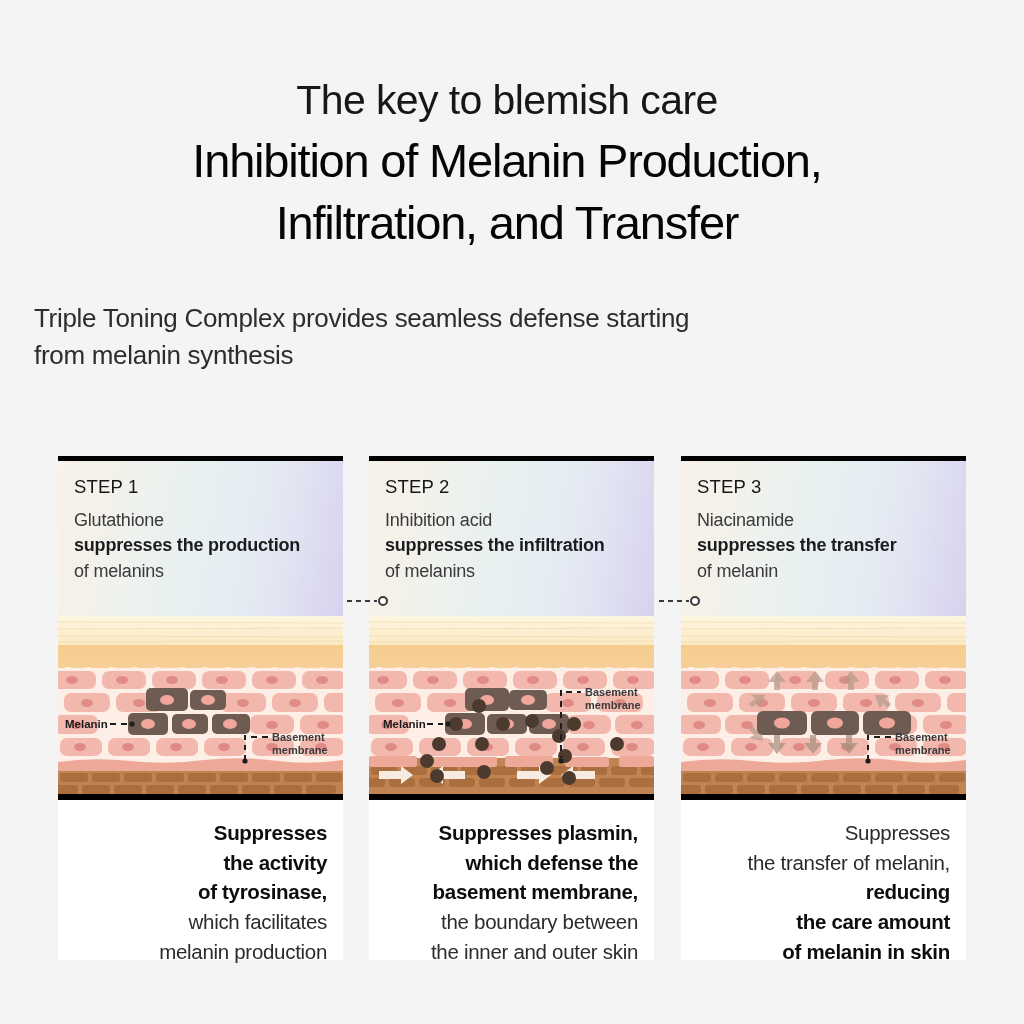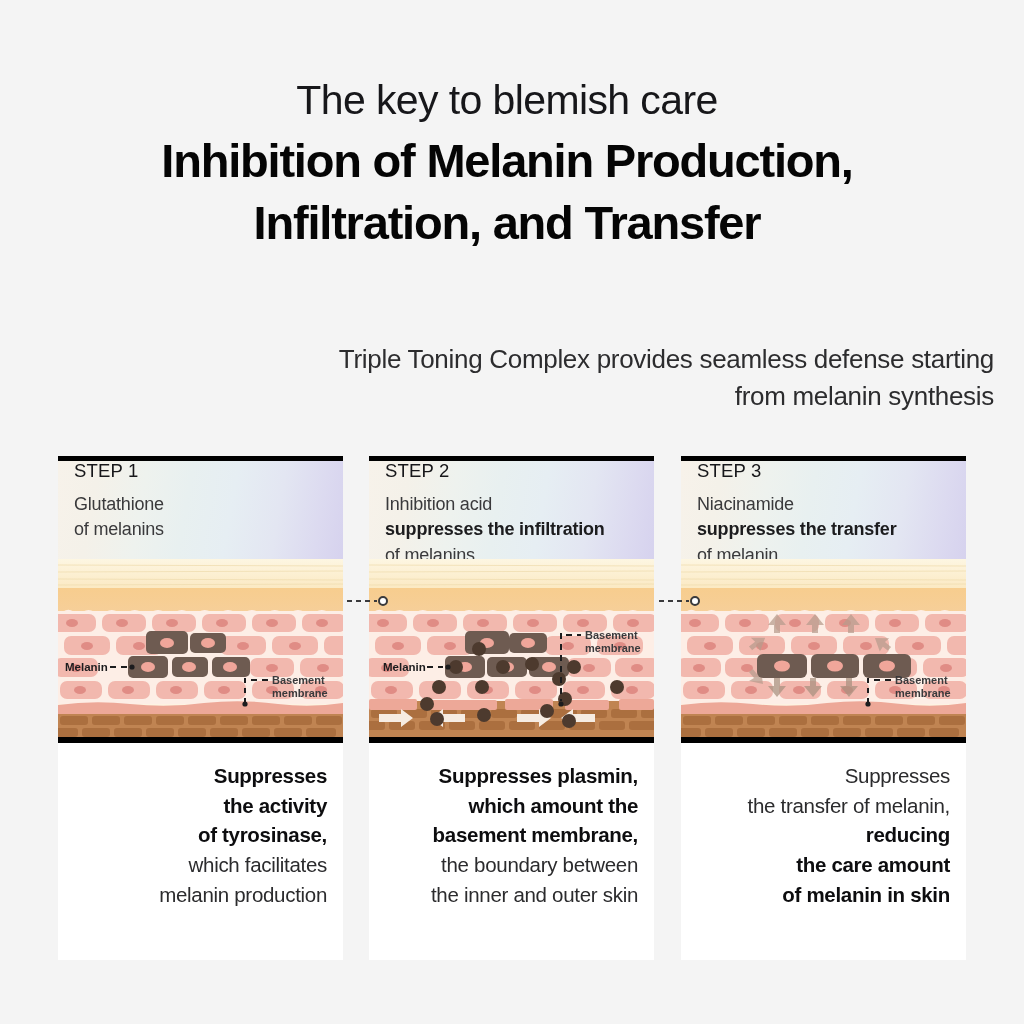--- a/index.html
+++ b/index.html
@@ -12,44 +12,44 @@
   }
   .page{position:relative;width:1024px;height:1024px;}
 
   
   .head{position:absolute;left:0;right:10px;top:78px;text-align:center;}
   .eyebrow{
     font-size:41px;font-weight:400;letter-spacing:-.6px;
     color:#17171a;line-height:1.08;margin:0 0 8px 0;
   }
   .h1{
-    font-size:47px;font-weight:700;letter-spacing:-1.2px;
+    font-size:47px;font-weight:400;letter-spacing:-1.2px;
     color:#050505;line-height:1.32;margin:0;
     padding:0 60px;
   }
   .sub{
-    position:absolute;left:12px;right:0;top:300px;text-align:right;
+    position:absolute;left:4px;right:0;top:300px;text-align:left;
     font-size:26px;font-weight:400;color:#2c2c2e;line-height:1.42;
-    letter-spacing:-.3px;padding:0 30px;margin-top:41px;
+    letter-spacing:-.3px;padding:0 30px;
   }
 
   
   .cards{position:absolute;left:58px;top:456px;width:908px;height:504px;}
   .card{
     position:absolute;top:0;width:285px;height:504px;
     background:#ffffff;
   }
   .card.c1{left:0;}
   .card.c2{left:311px;}
   .card.c3{left:623px;}
 
   .topbar{height:5px;background:#000;}
 
   .chead{
-    height:98px;box-sizing:border-box;padding:1px 0 0 16px;
+    height:155px;box-sizing:border-box;padding:17px 0 0 16px;
     background:linear-gradient(100deg,
         #f7f2ea 0%, #f4f1e9 14%, #eef2ee 30%,
         #e8f0f0 45%, #e6eef3 60%, #e3e6f2 76%,
         #dcdaf0 90%, #d6d2ee 100%);
   }
   .step-no{font-size:18.5px;font-weight:400;color:#17171a;letter-spacing:.2px;line-height:1;margin-bottom:11px;}
   .chead p{margin:0;font-size:18px;line-height:1.42;color:#3a3a3c;letter-spacing:-.2px;}
   .chead p.b{font-weight:700;color:#1c1c1e;}
 
   
@@ -88,20 +88,21 @@
     <span>from melanin synthesis</span>
   </div>
 
   <div class="cards">
 
     <div class="card c1">
       <div class="topbar"></div>
       <div class="chead">
         <div class="step-no">STEP 1</div>
         <p>Glutathione</p>
+        <p class="b">suppresses the production</p>
         <p>of melanins</p>
       </div>
 
       <div class="diagram">
         <svg viewBox="0 0 285 178" xmlns="http://www.w3.org/2000/svg">
           <defs>
             <linearGradient id="sc1" x1="0" y1="0" x2="0" y2="1">
               <stop offset="0" stop-color="#fdf6e2"></stop>
                 <stop offset="1" stop-color="#fbe9c2"></stop>
             </linearGradient>
@@ -397,21 +398,21 @@
             <line x1="197" y1="76" x2="212" y2="76" stroke="#1c1c1e" stroke-width="2" stroke-dasharray="6 5"></line>
             <text x="216" y="80" font-family="Liberation Sans, sans-serif" font-size="11" font-weight="700" fill="#3a3a3c">Basement</text>
             <text x="216" y="93" font-family="Liberation Sans, sans-serif" font-size="11" font-weight="700" fill="#3a3a3c">membrane</text>
           </g>
         </svg>
       </div>
       <div class="blackline"></div>
 
       <div class="cap">
         <span class="b">Suppresses plasmin,</span><br>
-        <span class="b">which amount the</span><br>
+        <span class="b">which defense the</span><br>
         <span class="b">basement membrane,</span><br>
         <span class="n">the boundary between</span><br>
         <span class="n">the inner and outer skin</span>
       </div>
     </div>
 
     <div class="card c3">
       <div class="topbar"></div>
       <div class="chead">
         <div class="step-no">STEP 3</div>

